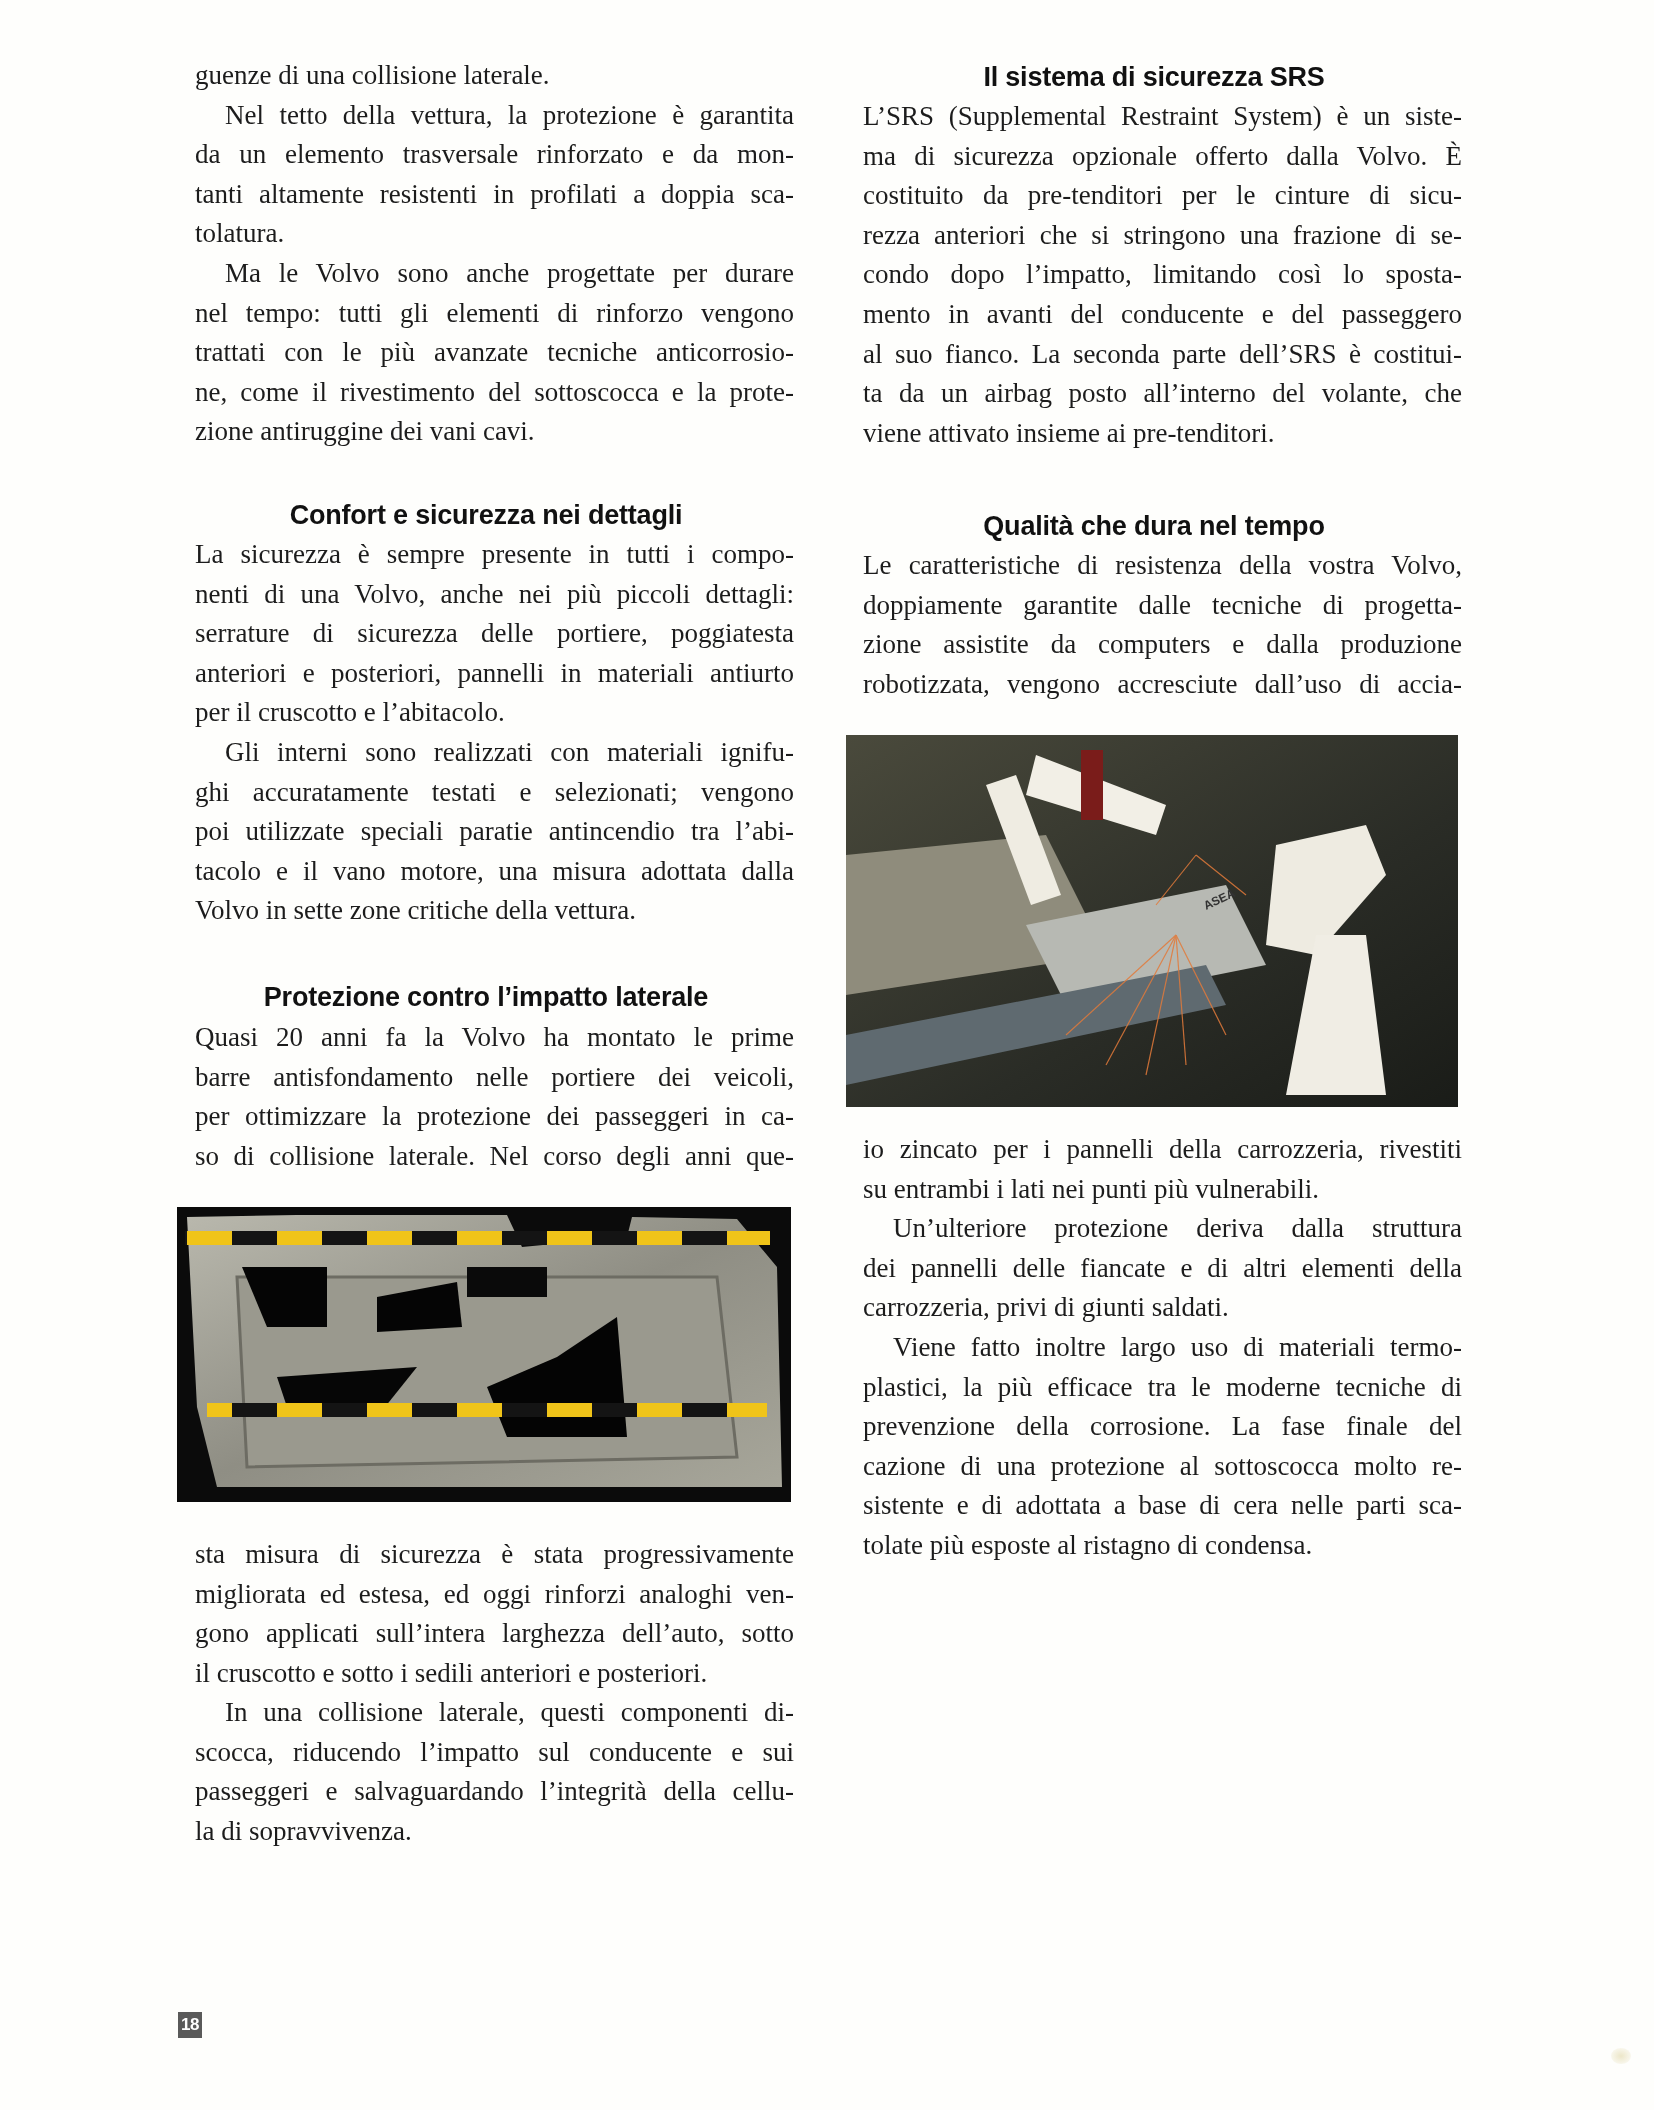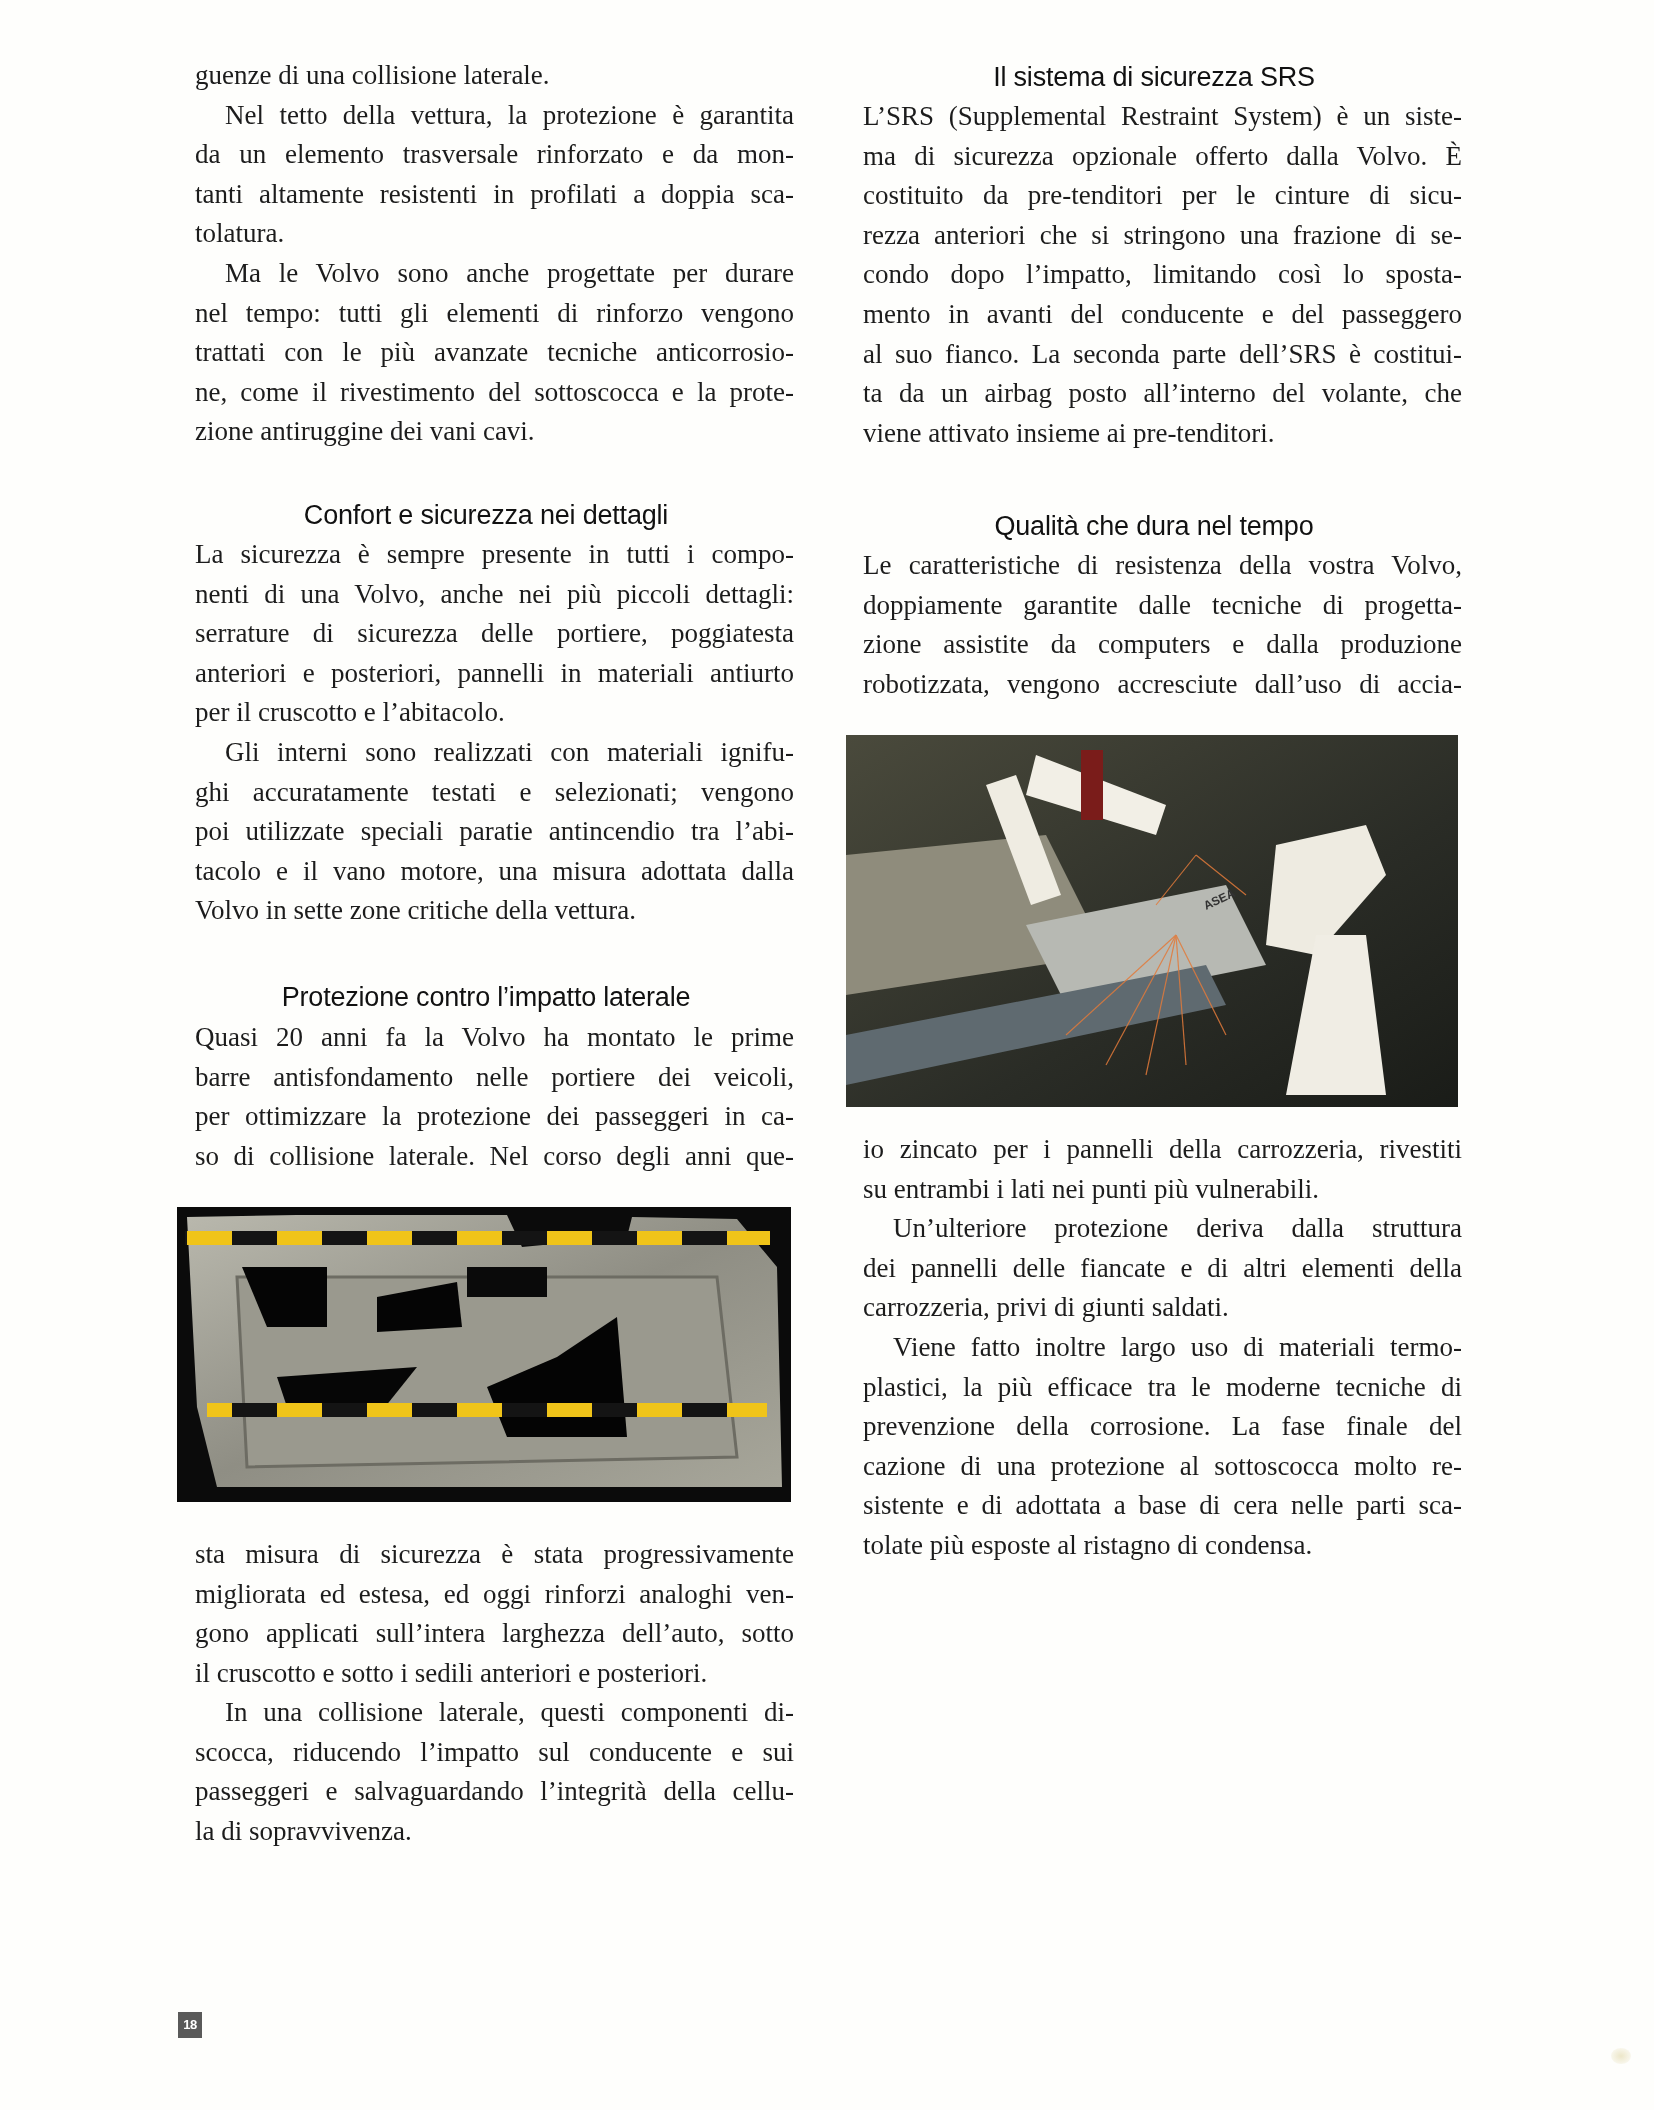--- a/index.html
+++ b/index.html
@@ -8,33 +8,33 @@
     background: #fefefc;
     font-family: "Liberation Serif", "DejaVu Serif", serif;
     color: #1c1c1c;
   }
   .col { position: absolute; width: 616px; }
   .col-left { left: 178px; }
   .col-right { left: 846px; }
   .block { position: absolute; left: 0; width: 616px; }
   .h {
     font-family: "Liberation Sans", "DejaVu Sans", sans-serif;
-    font-weight: normal; font-size: 27px; line-height: 38px;
+    font-weight: bold; font-size: 27px; line-height: 38px;
     text-align: center; margin: 0; color: #111;
     letter-spacing: -0.2px;
   }
   .line { display: block; text-align: justify; text-align-last: justify; white-space: nowrap; margin-left: 17px; }
   .line.last { text-align-last: left; }
   .line.ind { padding-left: 30px; }
   .figure { position: absolute; overflow: hidden; background: #222; }
   .pagenum {
     position: absolute; left: 178px; top: 2012px; width: 24px; height: 26px;
     background: #5a5a5a; color: #fff;
     font-family: "Liberation Sans", "DejaVu Sans", sans-serif;
-    font-weight: bold; font-size: 13px; line-height: 26px; text-align: center;
+    font-weight: bold; font-size: 17px; line-height: 26px; text-align: center;
     letter-spacing: -0.5px;
   }
   .smudge {
     position: absolute; left: 1611px; top: 2048px; width: 20px; height: 16px;
     border-radius: 50%; background: radial-gradient(#ece6c8, rgba(236,230,200,0));
   }
 </style>
 </head>
 <body>
 

